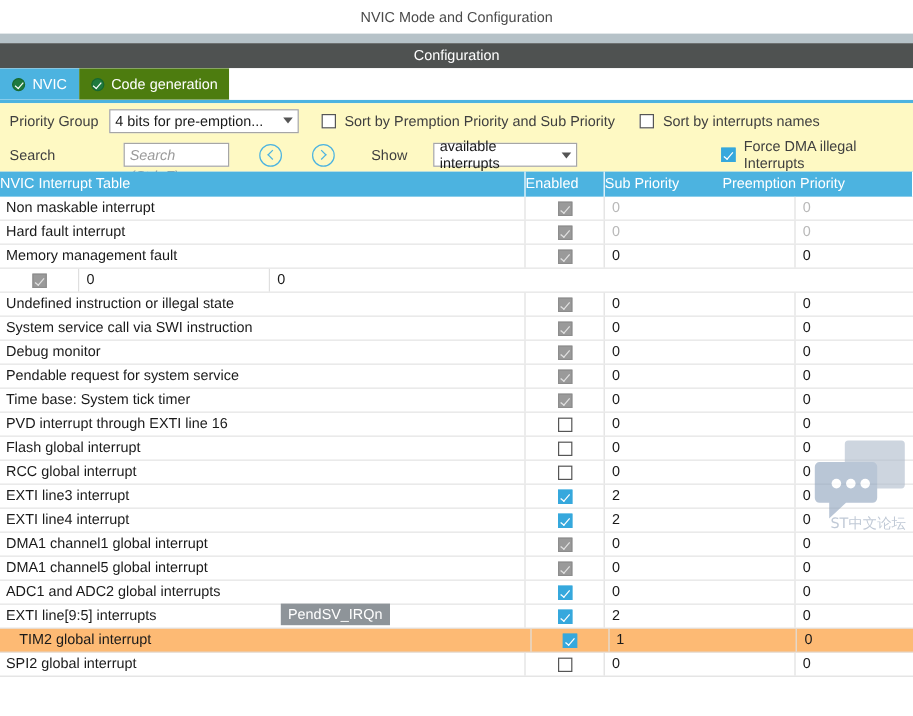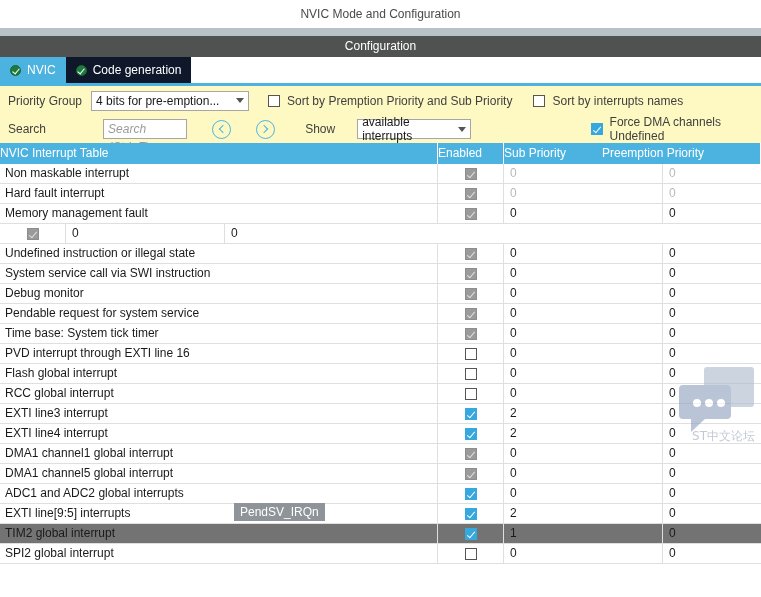--- a/index.html
+++ b/index.html
@@ -30,21 +30,21 @@
   }
 
   
   .tabbar { height: 26px; position: relative; background:#ffffff; display:flex; }
   .tab {
     height: 26px; display: flex; align-items: center;
     padding: 0 10px; font-size: 12px; gap: 6px;
     color: #ffffff; white-space: nowrap; cursor: default;
   }
   .tab.nvic { background: #4cb3e0; }
-  .tab.codegen { background: #0f172a; padding-left: 10px; }
+  .tab.codegen { background: #4d7c0f; padding-left: 10px; }
   .tab-rest { flex: 1; background: #ffffff; }
   .tick {
     width: 11px; height: 11px; border-radius: 50%;
     background: #1f7a3f; display:inline-block; position: relative;
     border: 1px solid #17682f;
   }
   .tick::after {
     content: ""; position: absolute;
     left: 2.5px; top: 1.5px; width: 3px; height: 6px;
     border: solid #ffffff; border-width: 0 1.5px 1.5px 0;
@@ -116,21 +116,21 @@
     color: #ffffff; font-size: 12px; text-align: left;
     line-height: 21px; border-right: 1px solid #ffffff;
     overflow: hidden; white-space: nowrap;
   }
   .c-name { width: 438px; }
   .c-en   { width: 66px; }
   .c-pre  { width: 159px; }
   .c-sub  { width: 98px; border-right: none; }
 
   .trow-d { display: flex; height: 20px; border-bottom: 1px solid #dfdfdf; background:#fff; }
-  .trow-d.sel { background: #737373; }
+  .trow-d.sel { background: #fdba74; padding-left: 11px; }
   .td { font-size: 12px; line-height: 19px; color: #1a1a1a; overflow: hidden; white-space: nowrap; }
   .td.name { padding-left: 5px; border-right: 1px solid #dfdfdf; }
   .td.en { display: flex; align-items: center; justify-content: center; border-right: 1px solid #dfdfdf; }
   .td.pre { padding-left: 6px; border-right: 1px solid #dfdfdf; }
   .td.sub { padding-left: 6px; }
   .td.muted { color: #b9b9b9; }
 
   
   .tooltip {
     position: absolute; left: 234px; top: 360px;
@@ -197,21 +197,21 @@
       <div class="search-box">Search (Ctrl+F)</div>
       <div class="navbtn prev"></div>
       <div class="navbtn next"></div>
       <span class="lbl" style="margin-left:14px">Show</span>
       <div class="combo show-combo">
         <span>available interrupts</span>
         <span class="chev"></span>
       </div>
       <div class="chk-item" style="margin-left:104px">
         <span class="cbx on"></span>
-        <span class="lbl">Force DMA channels Undefined</span>
+        <span class="lbl">Force DMA illegal Interrupts</span>
       </div>
     </div>
   </div>
 
   <div class="table">
     <div class="thead">
       <div class="th c-name">NVIC Interrupt Table</div>
       <div class="th c-en">Enabled</div>
       <div class="th c-sub">Sub Priority</div>
       <div class="th c-pre">Preemption Priority</div>

